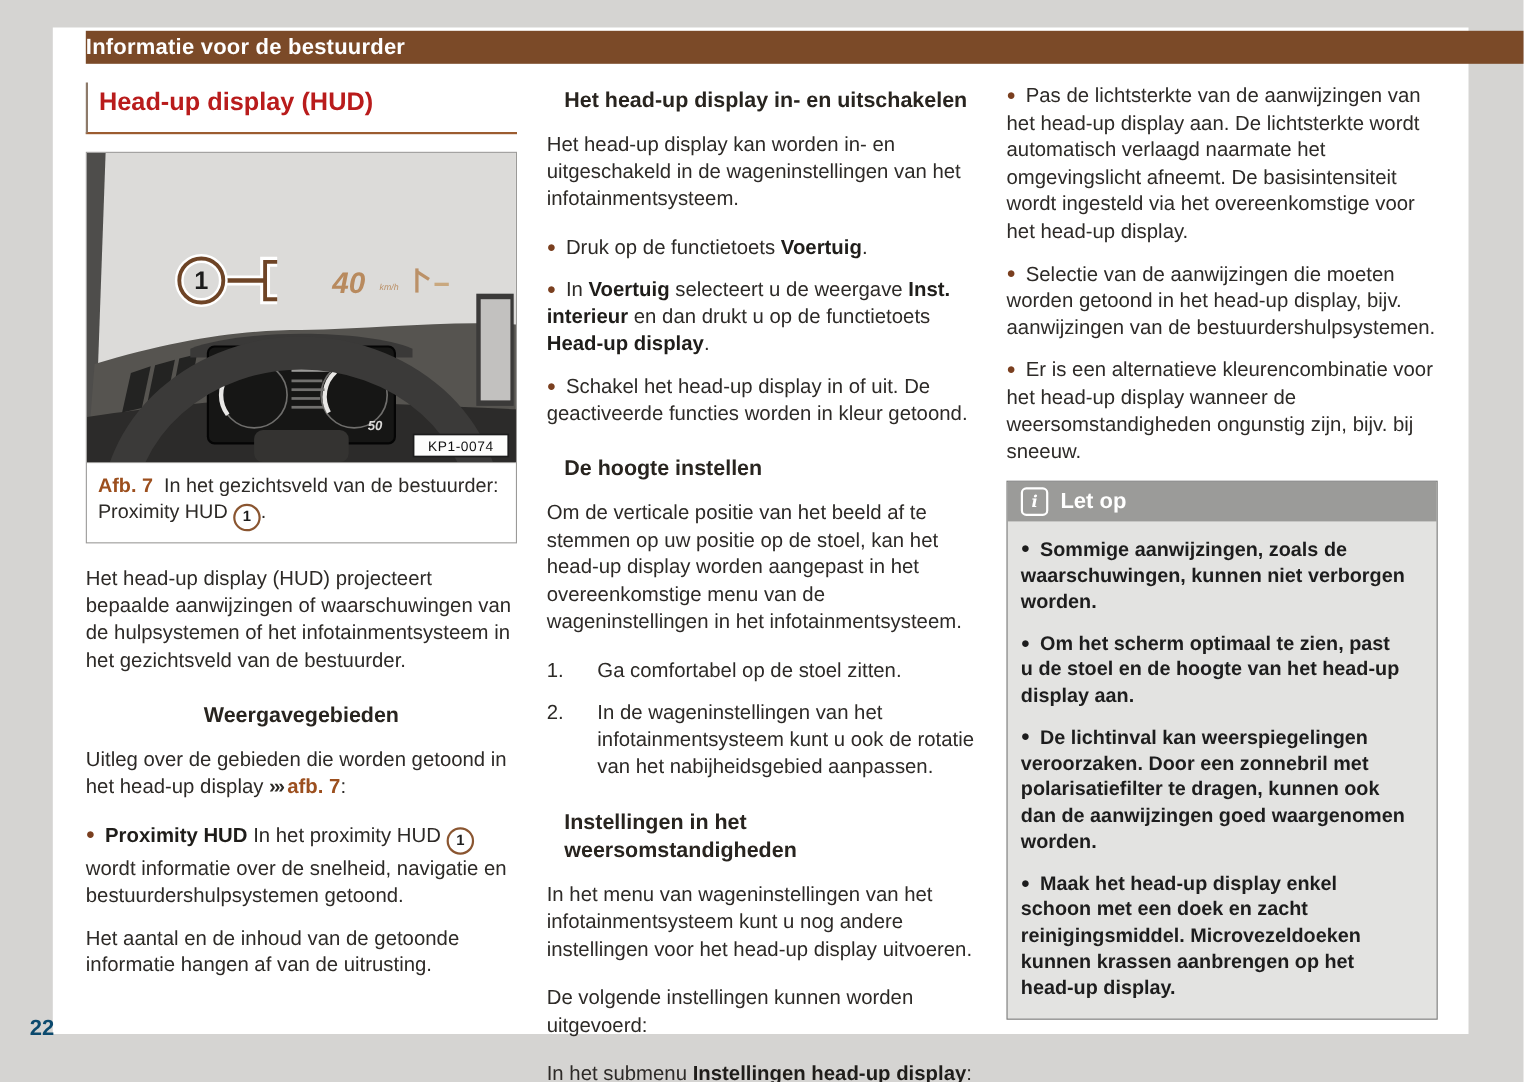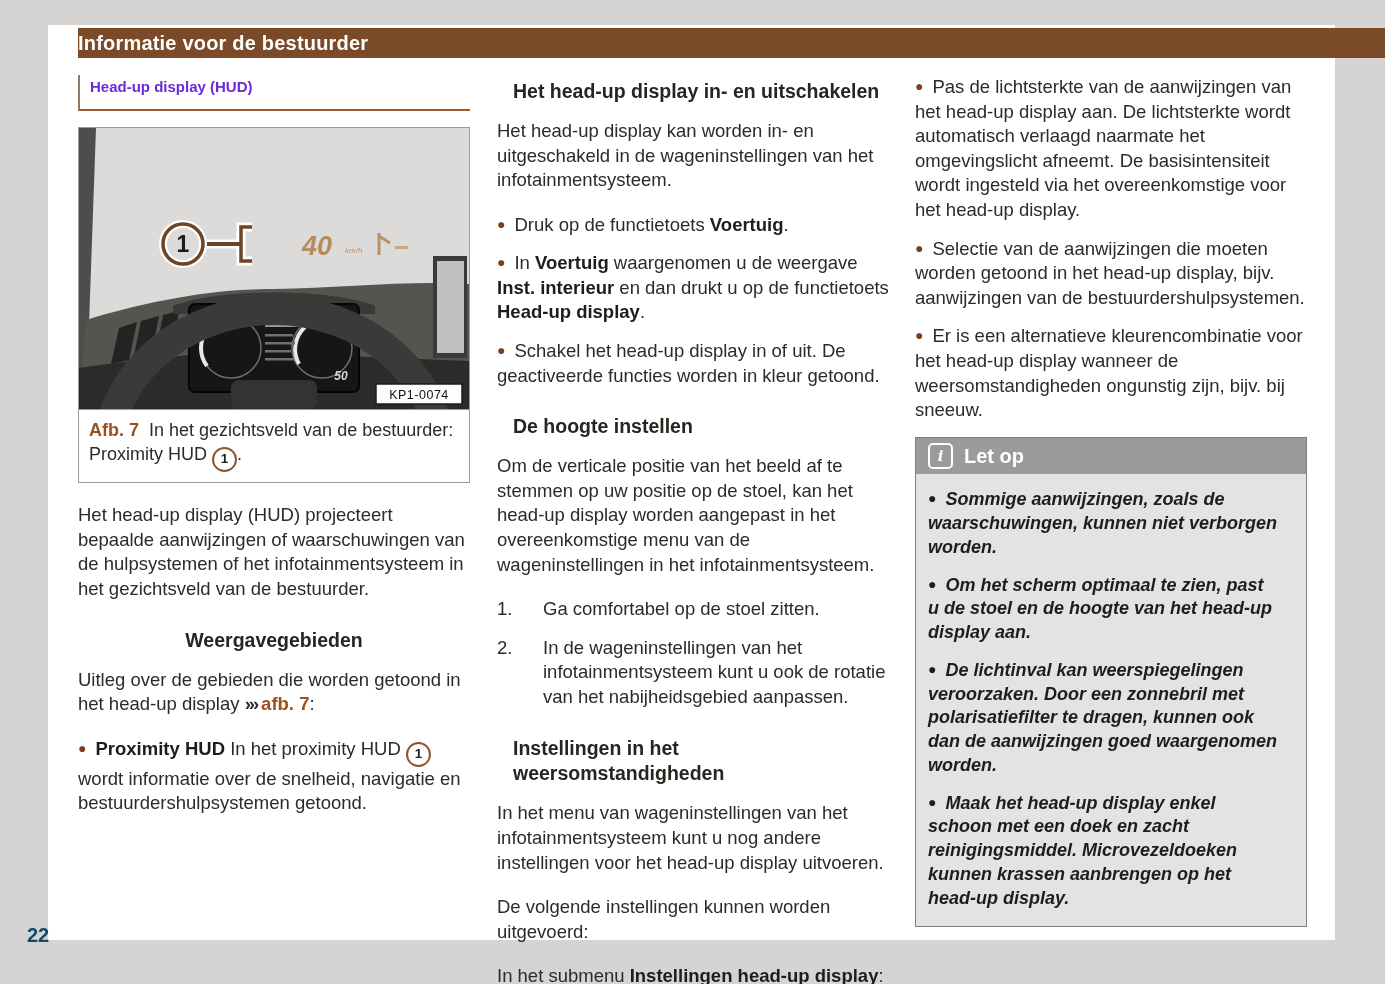--- a/index.html
+++ b/index.html
@@ -16,21 +16,21 @@
     text-align:left;line-height:30px;letter-spacing:.2px;
   }
   .col{position:absolute;top:50px;width:392px;font-size:18.5px;line-height:1.33;}
   .col-left{left:30px}
   .col-mid{left:449px}
   .col-right{left:867px}
 
   .sec-title{
     border-left:2px solid #8d7a6a;border-bottom:2px solid #9c5c30;
     padding:2px 0 12px 10px;margin:0 0 16px 0;
-    font-size:15px;font-weight:700;color:#6d28d9;
+    font-size:23px;font-weight:700;color:#b91c1c;
   }
   .figbox{border:1px solid #9b9a98;margin:0 0 20px 0;}
   .figbox svg{display:block}
   .figcap{border-top:1px solid #9b9a98;padding:8px 10px 10px;font-size:18px;line-height:1.35;color:#2d2a27;}
   .cap-label{color:#9c4f1e;font-weight:700;margin-right:10px;}
 
   p{margin:0 0 20px 0;}
   .sub{font-size:19.5px;font-weight:700;margin:26px 0 14px 0;color:#28241f;text-align:center;}
   .h-col{font-size:19.5px;font-weight:700;margin:4px 0 14px 16px;color:#28241f;}
 
@@ -51,21 +51,21 @@
   .note{border:1.5px solid #7e7e7d;background:#e3e3e1;margin-top:10px;}
   .note-head{
     background:#9b9b99;color:#fff;display:flex;align-items:center;gap:11px;
     padding:5px 12px;font-size:20px;font-weight:700;
   }
   .note-icon{
     width:21px;height:22px;border:2px solid #fff;border-radius:5px;flex:none;
     display:flex;align-items:center;justify-content:center;
     font-family:"DejaVu Serif",serif;font-style:italic;font-weight:700;font-size:15px;line-height:1;
   }
-  .note-body{padding:14px 28px 2px 12px;font-weight:700;color:#1d1d1d;font-size:18px;line-height:1.32;font-style:italic;}
+  .note-body{padding:14px 28px 2px 12px;font-weight:700;color:#1d1d1d;font-size:18px;line-height:1.32;}
   .note-body .blt{color:#1d1d1d;}
 
   .pagenum{position:absolute;left:27px;top:924px;font-size:20px;font-weight:700;color:#0c4a6e;}
 </style>
 </head>
 <body>
 
 <div class="page">
 
   <div class="topbar">
@@ -144,29 +144,30 @@
     </div>
 
     <p>Het head-up display (HUD) projecteert bepaalde aanwijzingen of waarschuwingen van de hulpsystemen of het infotainmentsysteem in het gezichtsveld van de bestuurder.</p>
 
     <div class="sub">Weergavegebieden</div>
 
     <p><span>Uitleg over de gebieden die worden getoond in het head-up display </span><span class="chev">›››</span><span class="accent">afb. 7</span><span>:</span></p>
 
     <p class="bullet"><span class="blt">●</span><b>Proximity HUD</b><span> In het proximity HUD </span><span class="circled">1</span><span> wordt informatie over de snelheid, navigatie en bestuurdershulpsystemen getoond.</span></p>
 
+    <p>Het aantal en de inhoud van de getoonde informatie hangen af van de uitrusting.</p>
   </div>
 
   <div class="col col-mid">
     <div class="h-col">Het head-up display in- en uitschakelen</div>
     <p>Het head-up display kan worden in- en uitgeschakeld in de wageninstellingen van het infotainmentsysteem.</p>
 
     <p class="bullet"><span class="blt">●</span><span>Druk op de functietoets </span><b>Voertuig</b><span>.</span></p>
 
-    <p class="bullet"><span class="blt">●</span><span>In </span><b>Voertuig</b><span> waargenomen u de weergave </span><b>Inst. interieur</b><span> en dan drukt u op de functietoets </span><b>Head-up display</b><span>.</span></p>
+    <p class="bullet"><span class="blt">●</span><span>In </span><b>Voertuig</b><span> selecteert u de weergave </span><b>Inst. interieur</b><span> en dan drukt u op de functietoets </span><b>Head-up display</b><span>.</span></p>
 
     <p class="bullet"><span class="blt">●</span><span>Schakel het head-up display in of uit. De geactiveerde functies worden in kleur getoond.</span></p>
 
     <div class="h-col" style="margin-top:26px">De hoogte instellen</div>
     <p>Om de verticale positie van het beeld af te stemmen op uw positie op de stoel, kan het head-up display worden aangepast in het overeenkomstige menu van de wageninstellingen in het infotainmentsysteem.</p>
 
     <div class="steps">
       <div class="step">
         <span class="stepnum">1.</span>
         <span>Ga comfortabel op de stoel zitten.</span>

